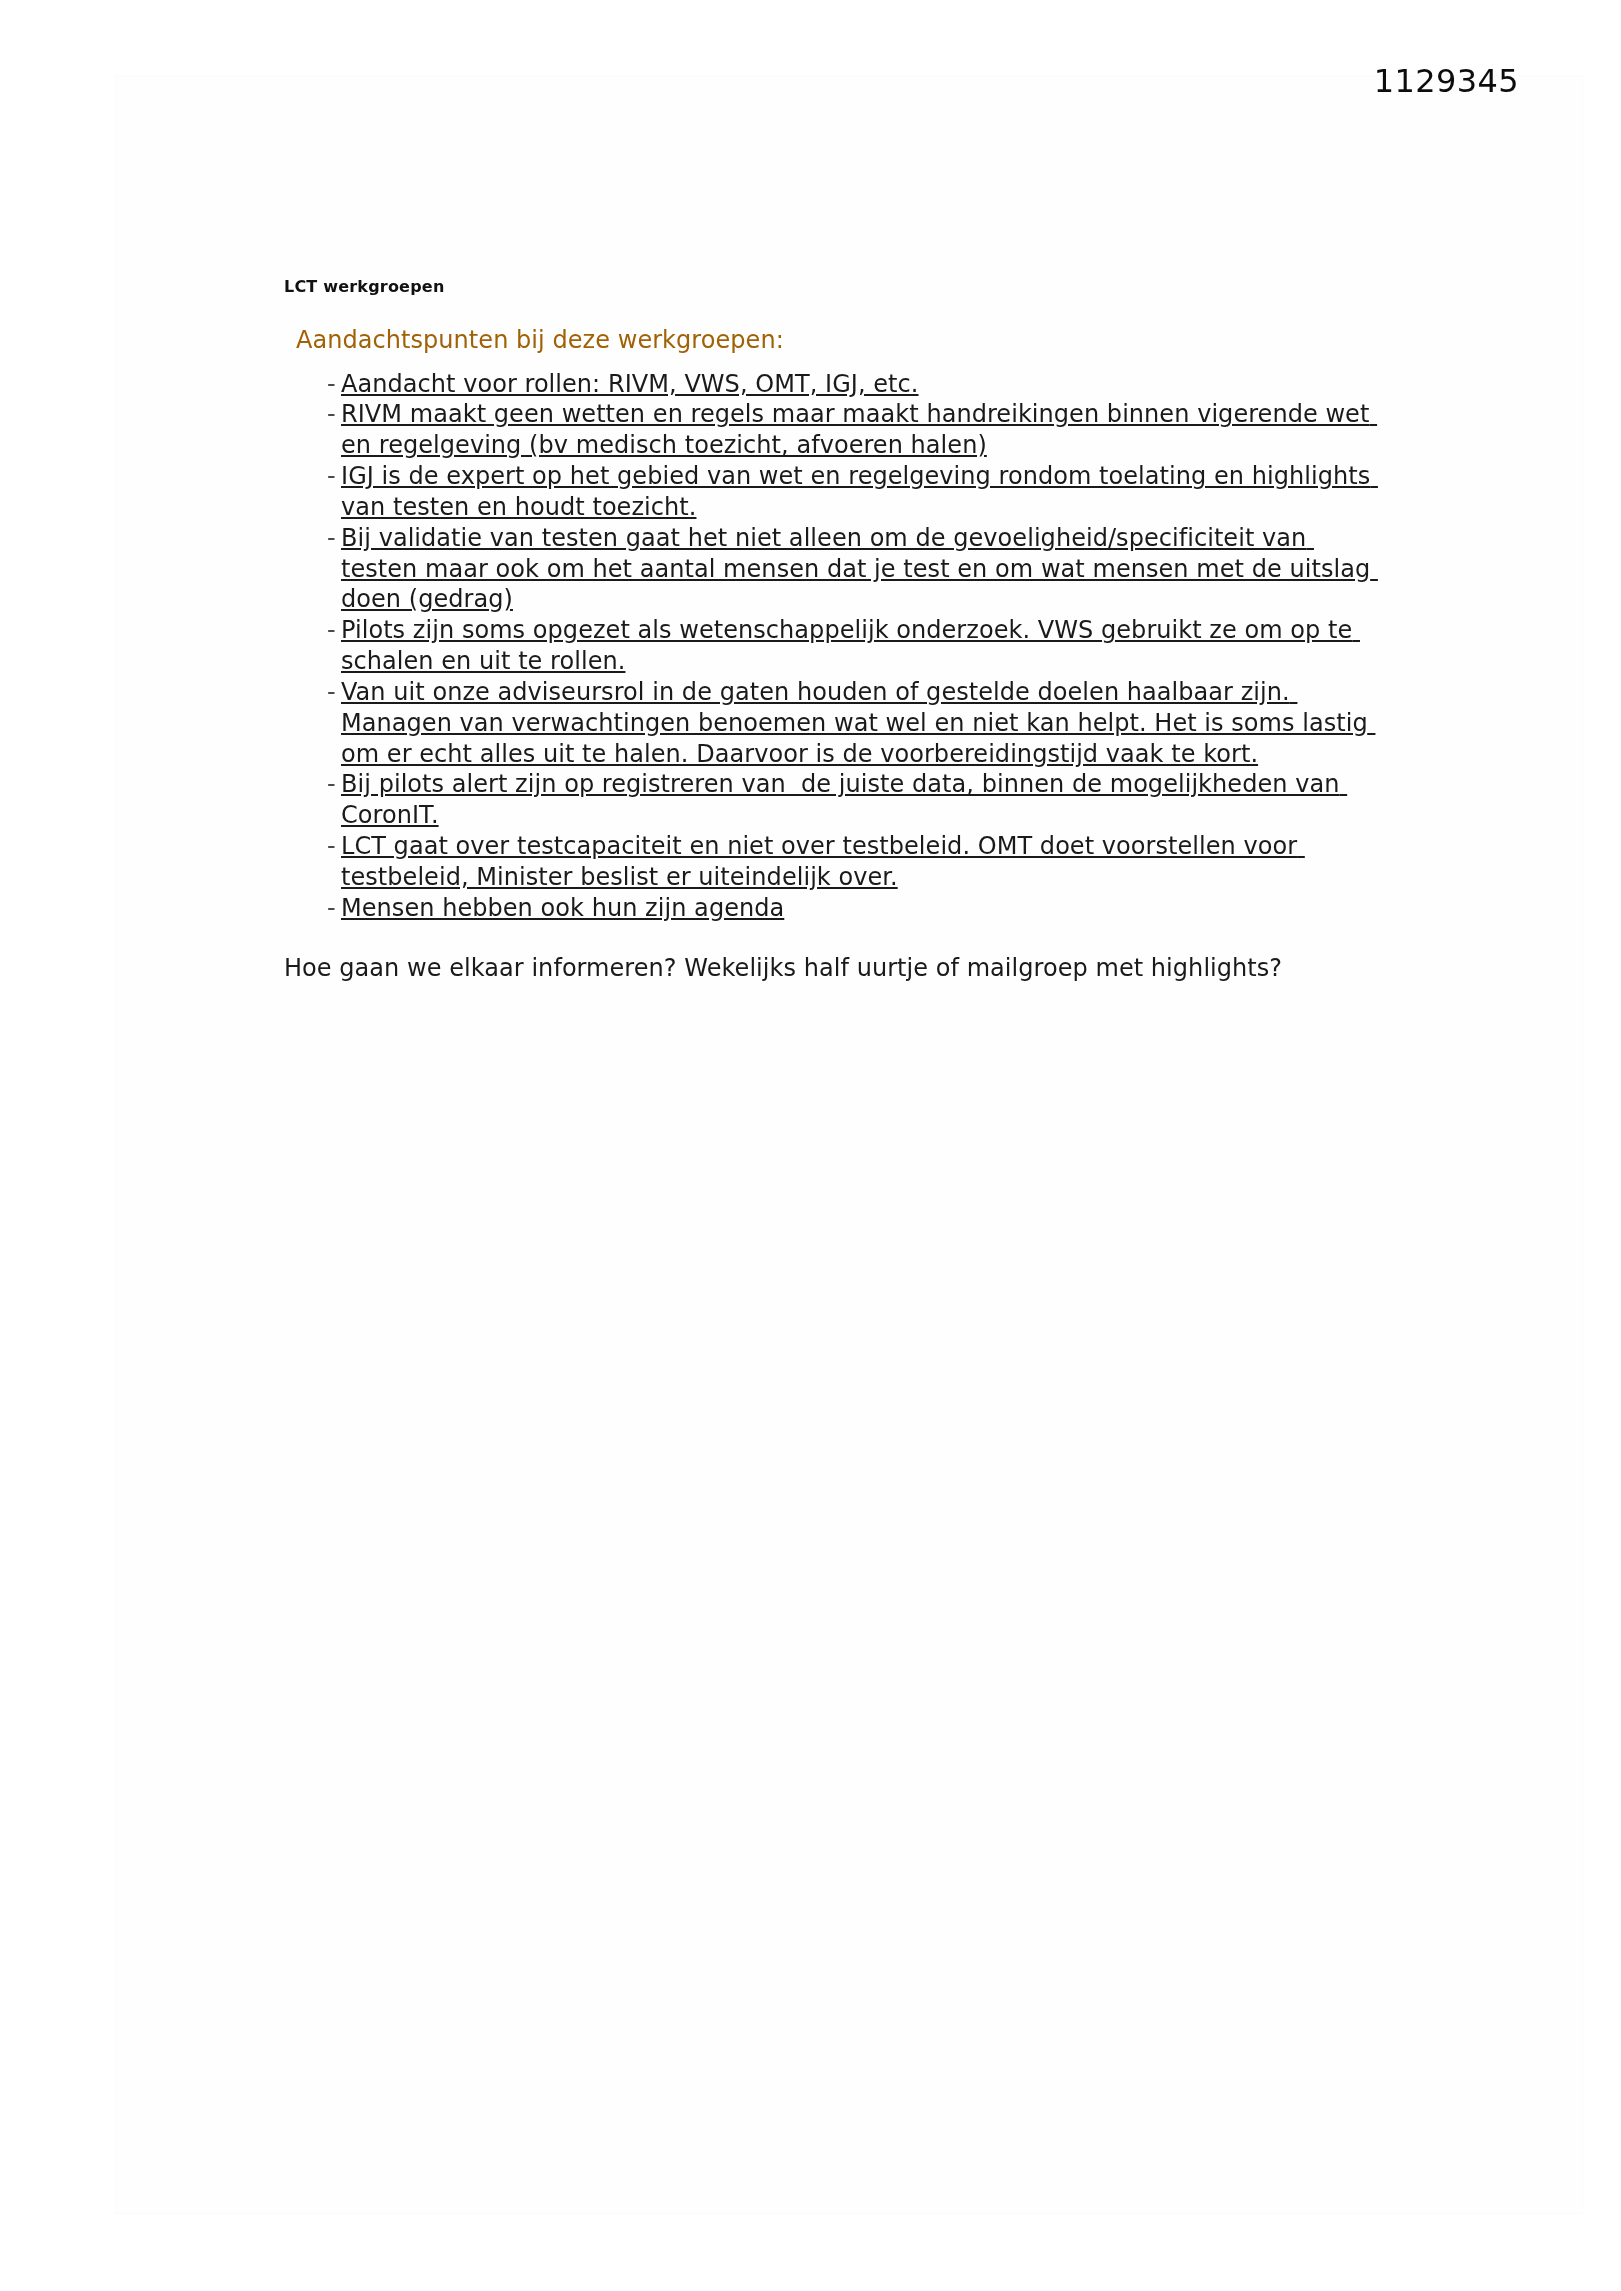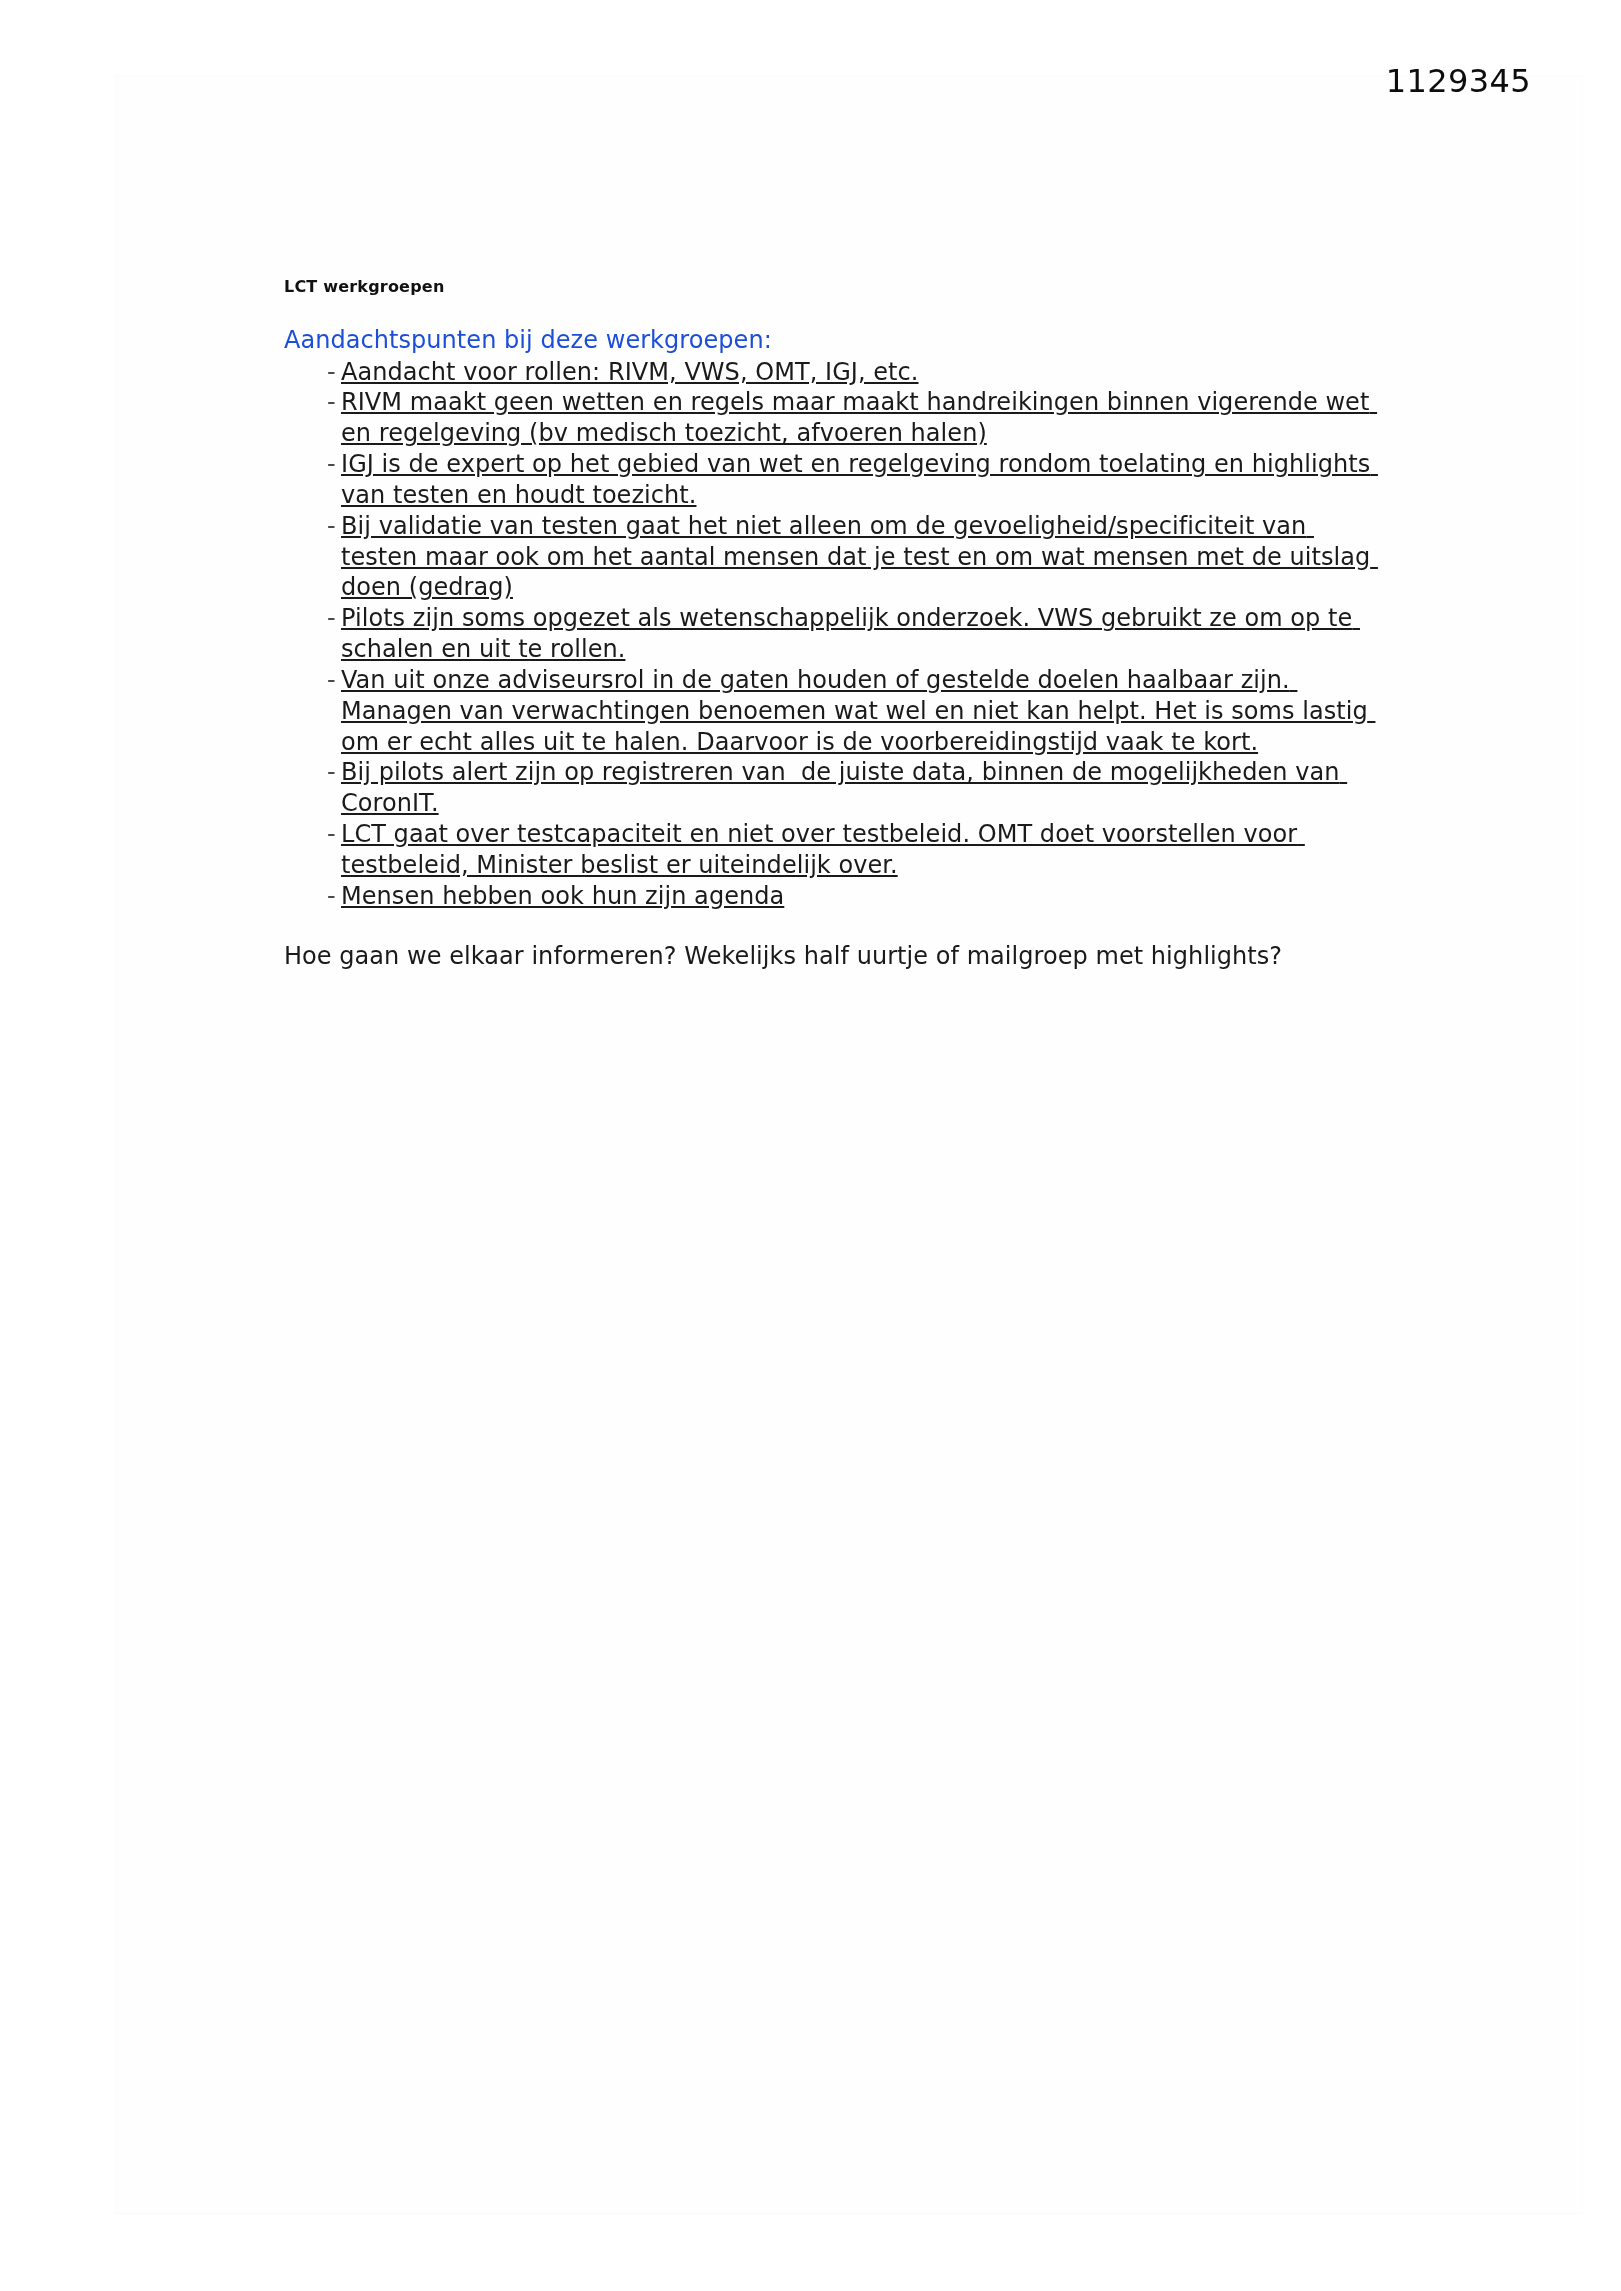--- a/index.html
+++ b/index.html
@@ -25,21 +25,21 @@
     position: absolute;
     left: 116px;
     top: 76px;
     width: 1466px;
     height: 2137px;
     background: #fefefe;
     box-shadow: 0 0 0 1px #fbfbfb;
   }
   .doc-id {
     position: absolute;
-    right: 90px;
+    right: 102px;
     top: 65px;
     font-size: 32px;
     line-height: 1;
     letter-spacing: 0.4px;
     color: #0d0d0d;
     white-space: nowrap;
   }
   .content {
     position: absolute;
     left: 284px;
@@ -50,22 +50,22 @@
     font-size: 16px;
     font-weight: bold;
     line-height: 1.35;
     letter-spacing: 0.2px;
     color: #111111;
     margin: 0 0 27.4px 0;
   }
   .intro {
     font-size: 24px;
     line-height: 1.32;
-    color: #1d4ed8;
-    margin: 0;
+    color: #a16207;
+    margin: 12px;
     letter-spacing: 0.05px;
   }
   ul.bullets {
     list-style: none;
     margin: 0;
     padding: 0;
   }
   ul.bullets > li {
     position: relative;
     padding-left: 57px;

